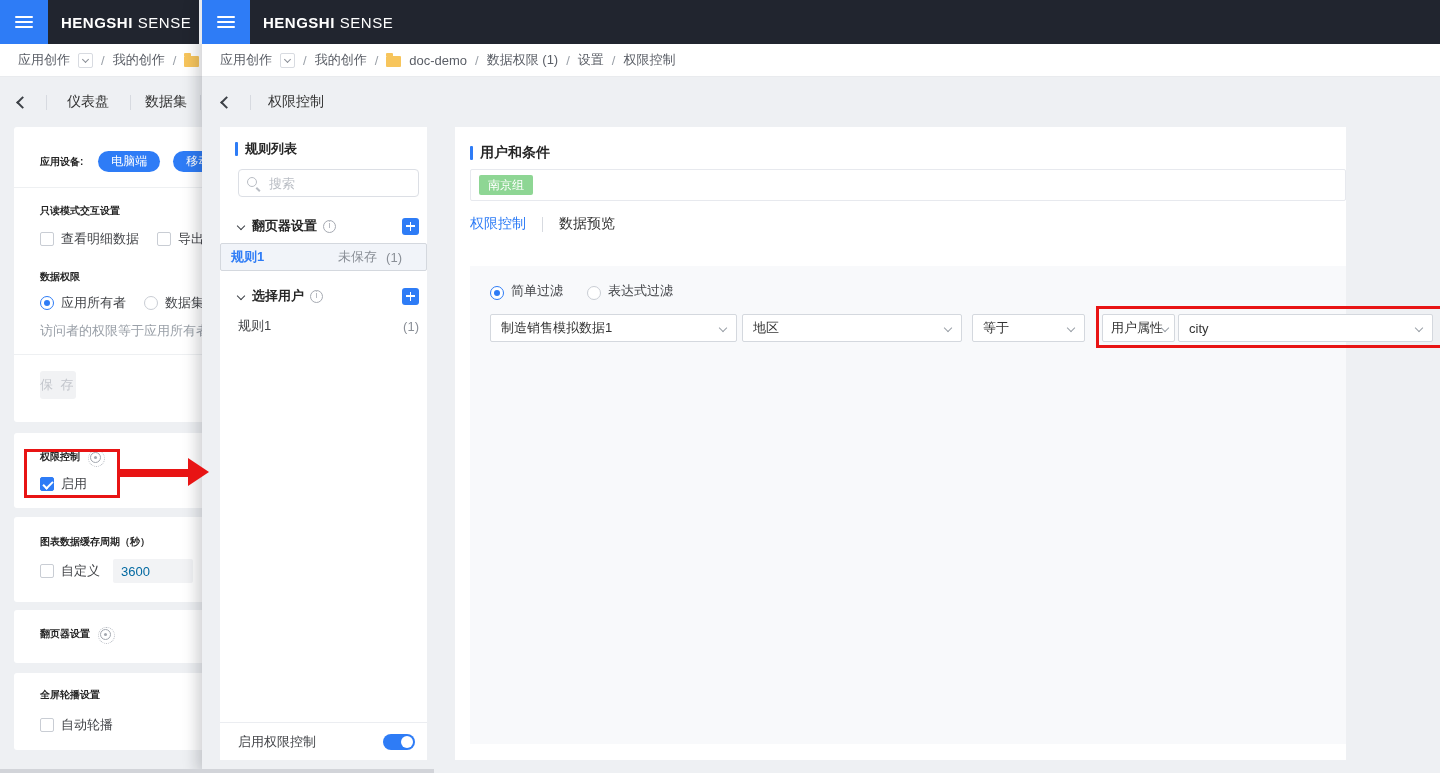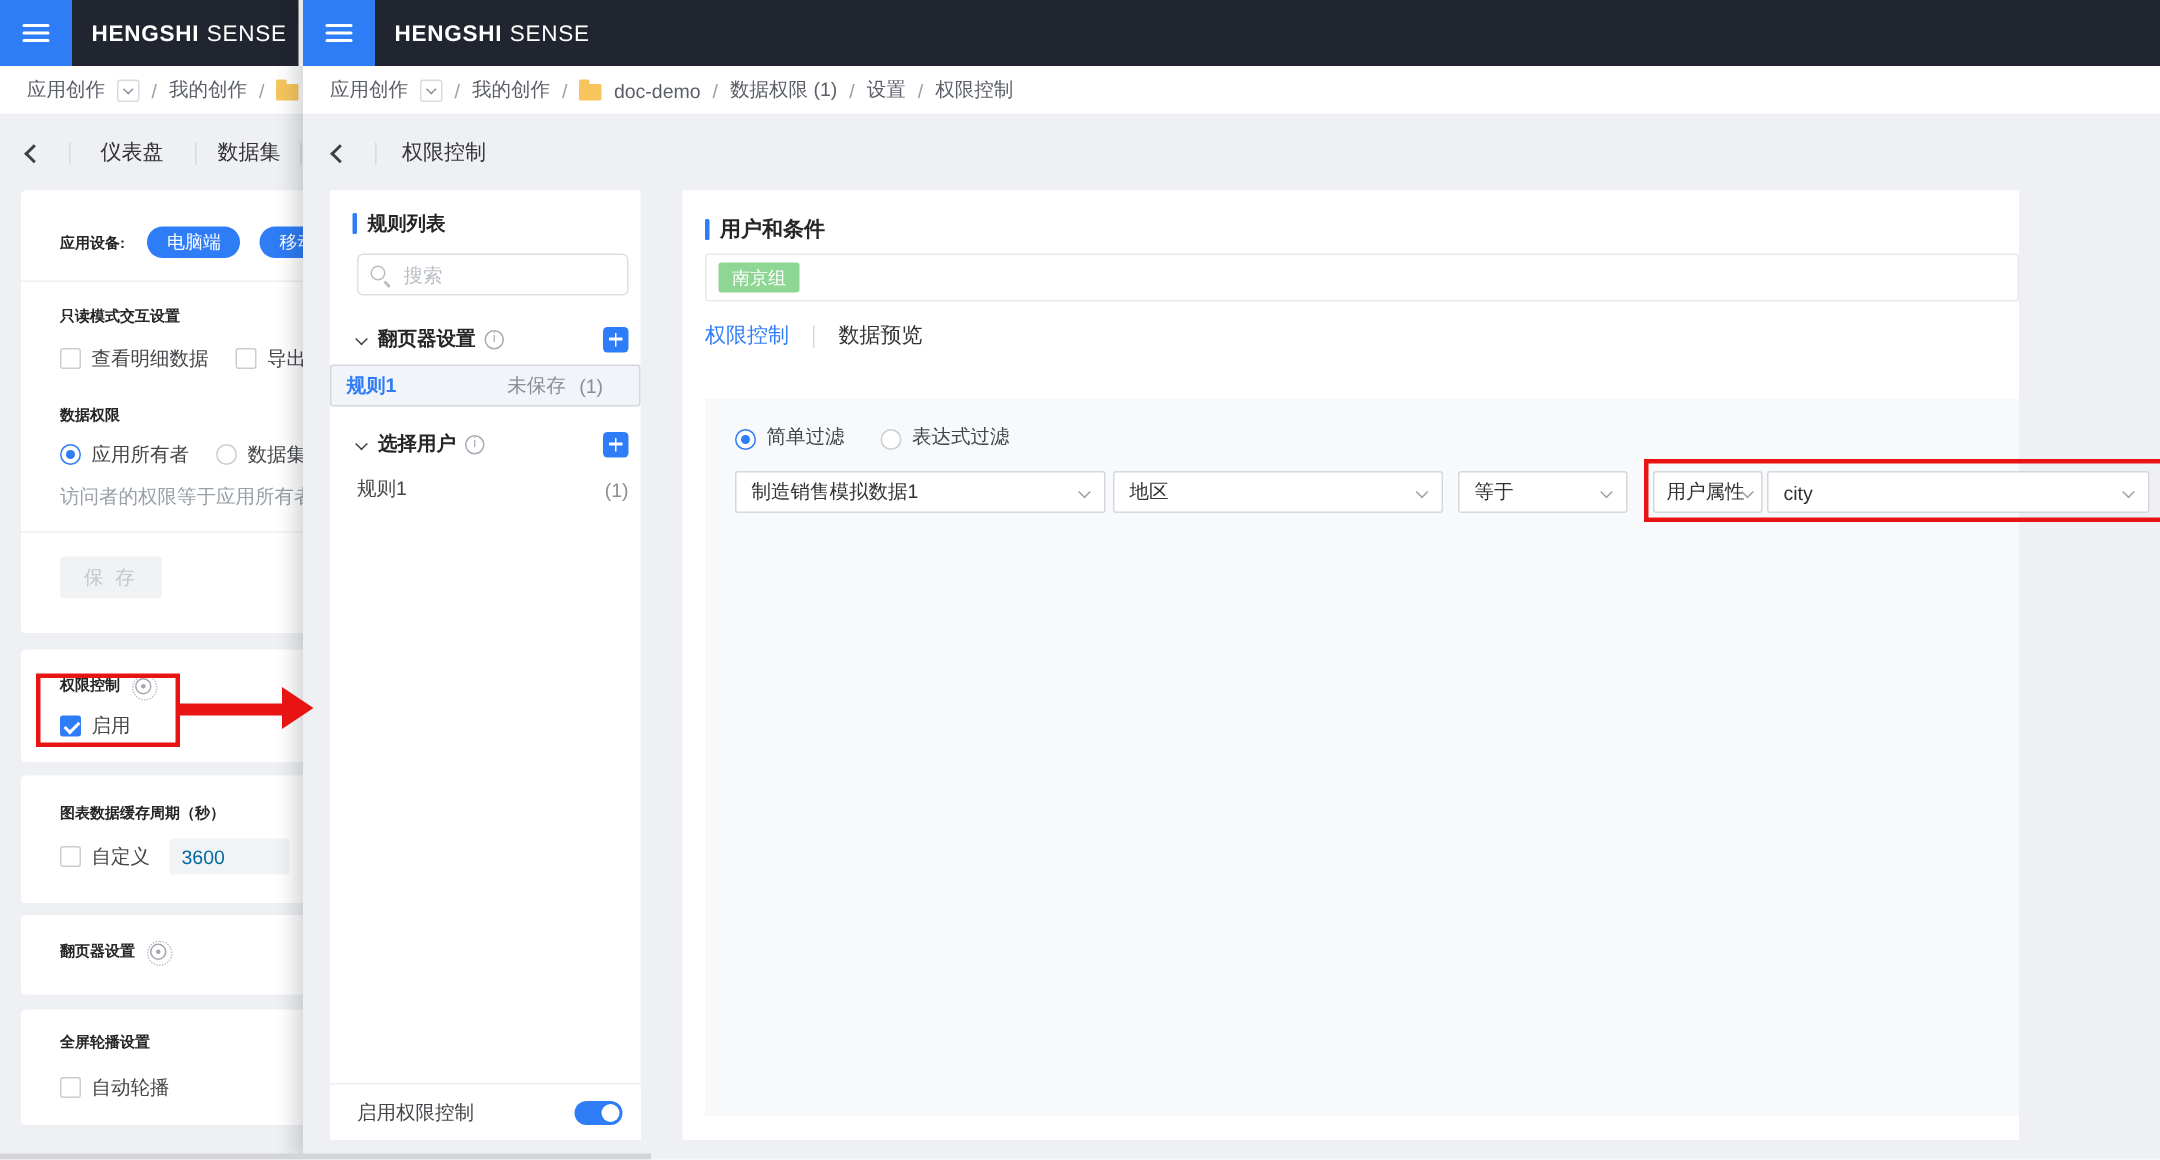--- a/index.html
+++ b/index.html
@@ -39,21 +39,21 @@
   .pill { height:21px; border-radius:11px; background:#2e7cf6; color:#fff; font-size:12px; display:inline-flex; align-items:center; padding:0 13px; }
   .row { display:flex; align-items:center; }
   .cb { width:14px; height:14px; border:1px solid #c9cdd4; border-radius:2px; background:#fff; position:relative; flex:0 0 14px; }
   .cb.on { background:#2e7cf6; border-color:#2e7cf6; }
   .cb.on::after { content:""; position:absolute; left:4px; top:1px; width:4px; height:8px; border-right:2px solid #fff; border-bottom:2px solid #fff; transform:rotate(45deg); }
   .rd { width:14px; height:14px; border:1px solid #c9cdd4; border-radius:50%; background:#fff; position:relative; flex:0 0 14px; }
   .rd.on { border-color:#2e7cf6; }
   .rd.on::after { content:""; position:absolute; left:3px; top:3px; width:6px; height:6px; border-radius:50%; background:#2e7cf6; }
   .lbl { font-size:13px; color:#434549; margin-left:7px; }
   .hint { font-size:13px; color:#9aa0a8; white-space:nowrap; }
-  .save-btn { height:28px; padding:0 16px; background:#f1f2f4; color:#c3c6cc; font-size:13px; border:none; border-radius:3px; letter-spacing:2px; }
+  .save-btn { height:28px; padding:0 0; background:#f1f2f4; color:#c3c6cc; font-size:13px; border:none; border-radius:3px; letter-spacing:2px; }
   .gear { width:11px; height:11px; border:1.5px solid #a2a7af; border-radius:50%; position:relative; flex:0 0 11px; }
   .gear::before { content:""; position:absolute; left:50%; top:50%; width:3px; height:3px; margin:-1.5px 0 0 -1.5px; border-radius:50%; background:#a2a7af; }
   .gear::after { content:""; position:absolute; left:50%; top:50%; width:15px; height:15px; margin:-7.5px 0 0 -7.5px; border-radius:50%; border:1px dotted #b7bbc2; }
   .num-input { width:80px; height:24px; background:#f2f3f5; color:#0369a1; border:none; font-size:13px; padding:0 8px; border-radius:2px; font-family:inherit; }
   
   .rules-panel { position:absolute; left:18px; top:0; width:207px; height:633px; background:#fff; padding:0 8px 0 18px; }
   .rp-title { margin-top:14px; height:16px; display:flex; align-items:center; gap:7px; font-size:13px; font-weight:bold; color:#262626; margin-left:-3px; }
   .blue-bar { width:3px; height:14px; background:#2e7cf6; border-radius:1px; flex:0 0 3px; }
   .rp-search { position:relative; margin-top:12px; height:28px; }
   .rp-search input { width:100%; height:28px; border:1px solid #dcdfe5; border-radius:4px; padding:0 8px 0 30px; font-size:13px; color:#434549; font-family:inherit; }

